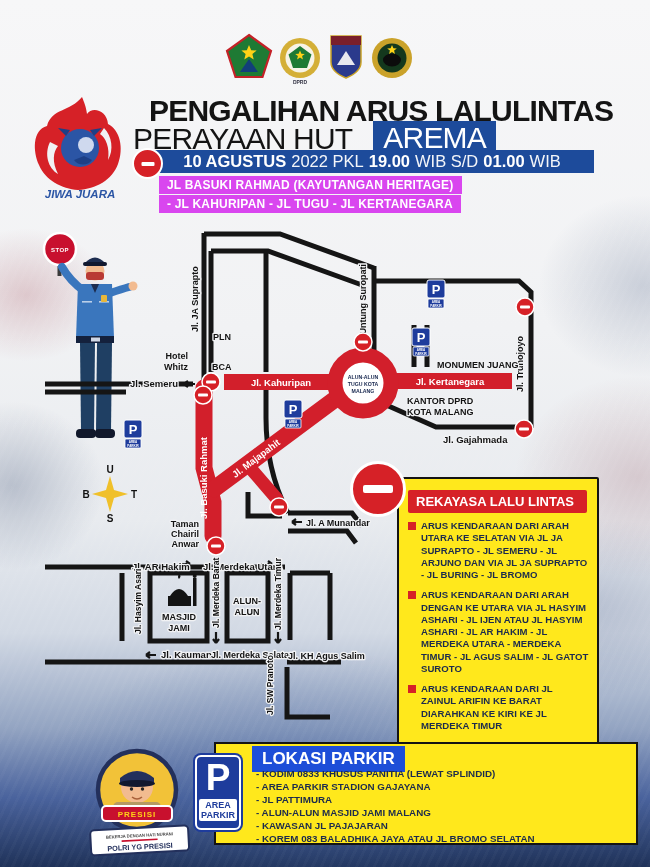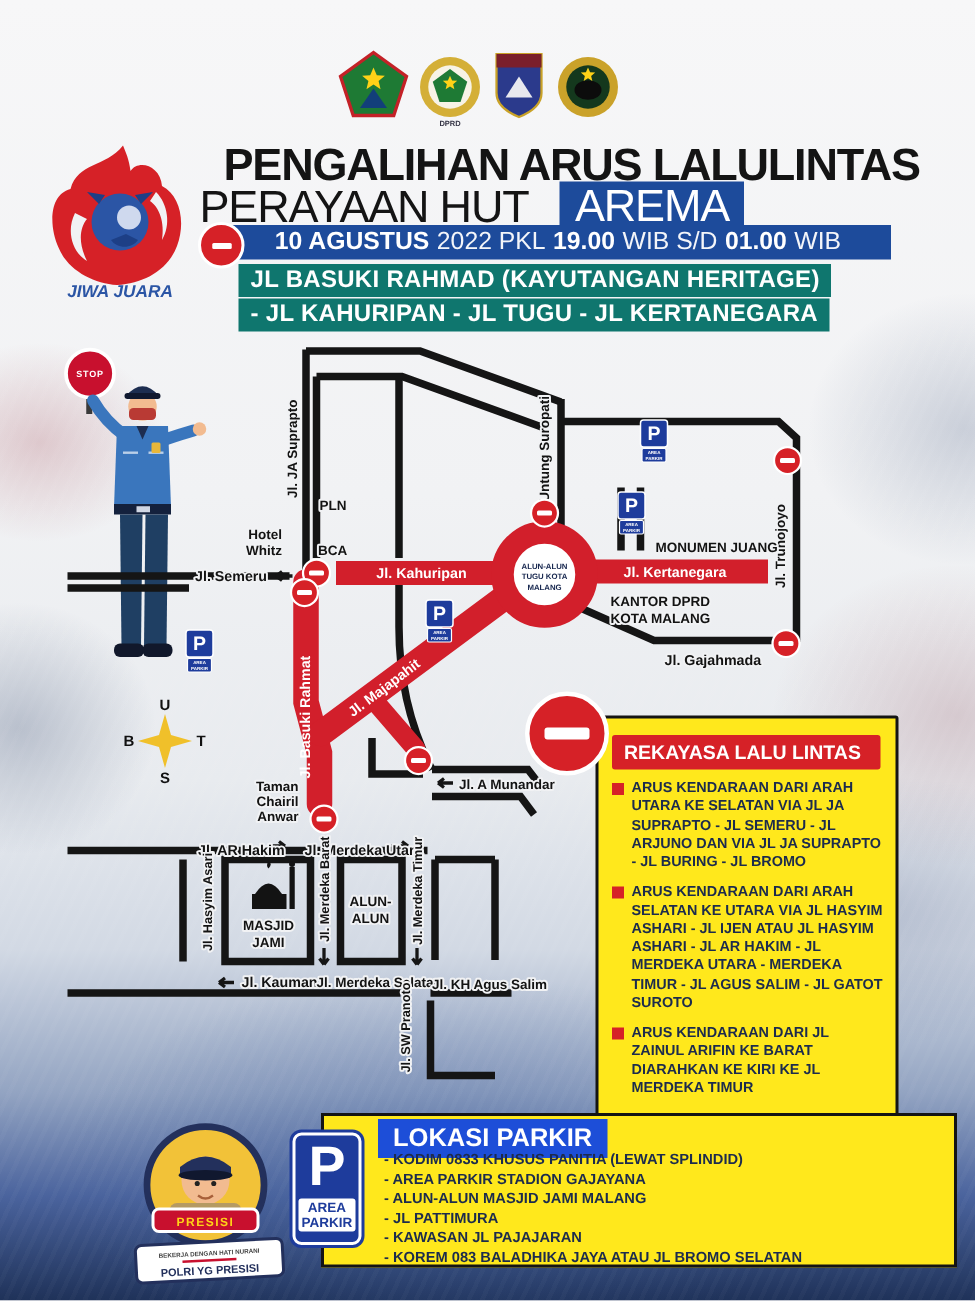--- a/index.html
+++ b/index.html
@@ -21,21 +21,21 @@
   .title1{left:149px;top:94px;font-size:30px;font-weight:800;letter-spacing:-.8px;color:#141414;white-space:nowrap;}
   .title2{left:133px;top:121px;font-size:30px;font-weight:400;letter-spacing:-.8px;color:#141414;white-space:nowrap;display:flex;align-items:center;gap:13px;}
   .title2 .hl{display:inline-block;background:#1d4b9b;color:#fff;padding:0 10px 2px 10px;margin-left:8px;}
   .banner-date{left:150px;top:150px;width:444px;height:23px;background:#1d4b9b;color:#fff;
     display:flex;align-items:center;justify-content:center;gap:5px;font-size:16.5px;white-space:nowrap;}
   .banner-date .b{font-weight:800;} .banner-date .r{font-weight:400;opacity:.95;}
   .minus-sm{left:132px;top:148px;width:27px;height:27px;border-radius:50%;background:#d62127;border:2px solid #fff;z-index:3;}
   .minus-sm i,.big-minus i{position:absolute;left:50%;top:50%;transform:translate(-50%,-50%);background:#fff;display:block;}
   .minus-sm i{width:13px;height:4px;border-radius:1px;}
   .street-banners{left:159px;top:176px;display:flex;flex-direction:column;align-items:flex-start;gap:1px;}
-  .rb{background:#0f766e;color:#fff;font-size:16px;font-weight:800;letter-spacing:.2px;padding:2px 8px;white-space:nowrap;}
+  .rb{background:#d946ef;color:#fff;font-size:12px;font-weight:800;letter-spacing:.2px;padding:2px 8px;white-space:nowrap;}
   
   .rekayasa{left:397px;top:477px;width:202px;height:278px;background:#ffe81c;border:2px solid #141414;border-radius:2px;box-sizing:border-box;}
   .rk-title{margin:11px 10px 7px 9px;background:#d62127;color:#fff;font-size:13px;font-weight:800;padding:4px 8px;border-radius:2px;white-space:nowrap;}
   .rk-items{padding:0 7px 0 9px;}
   .rk-item{display:flex;gap:5px;margin-bottom:8px;}
   .sq{width:8px;height:8px;background:#d62127;margin-top:2px;flex:0 0 auto;}
   .rk-text{font-size:9.6px;line-height:1.28;color:#1c2b4d;}
   .rk-text .b{font-weight:800;} .rk-text .r{font-weight:600;text-align:center;}
   .big-minus{left:350px;top:461px;width:56px;height:56px;border-radius:50%;background:#d62127;border:3px solid #fff;z-index:3;box-sizing:border-box;}
   .big-minus i{width:30px;height:8px;border-radius:2px;}
@@ -339,21 +339,21 @@
 
   <div class="layer rekayasa">
     <div class="rk-title">REKAYASA LALU LINTAS</div>
     <div class="rk-items">
       <div class="rk-item">
         <span class="sq"></span>
         <div class="rk-text"><span class="b">ARUS KENDARAAN DARI ARAH UTARA KE SELATAN</span><span class="r"> VIA JL JA SUPRAPTO - JL SEMERU - JL ARJUNO DAN VIA JL JA SUPRAPTO - JL BURING - JL BROMO</span></div>
       </div>
       <div class="rk-item">
         <span class="sq"></span>
-        <div class="rk-text"><span class="b">ARUS KENDARAAN DARI ARAH SELATAN KE UTARA</span><span class="r"> VIA JL HASYIM ASHARI - JL IJEN ATAU JL HASYIM ASHARI - JL AR HAKIM - JL MERDEKA UTARA - MERDEKA TIMUR - JL AGUS SALIM - JL GATOT SUROTO</span></div>
+        <div class="rk-text"><span class="b">ARUS KENDARAAN DARI ARAH DENGAN KE UTARA</span><span class="r"> VIA JL HASYIM ASHARI - JL IJEN ATAU JL HASYIM ASHARI - JL AR HAKIM - JL MERDEKA UTARA - MERDEKA TIMUR - JL AGUS SALIM - JL GATOT SUROTO</span></div>
       </div>
       <div class="rk-item">
         <span class="sq"></span>
         <div class="rk-text"><span class="b">ARUS KENDARAAN DARI JL ZAINUL ARIFIN KE BARAT</span><span class="r"> DIARAHKAN KE KIRI KE JL MERDEKA TIMUR</span></div>
       </div>
     </div>
   </div>
   <div class="layer big-minus">
       <i></i>
     </div>
@@ -363,19 +363,19 @@
       <div class="pl">P</div>
       <div class="pb">
         <div>AREA</div>
         <div>PARKIR</div>
       </div>
     </div>
     <div class="pk-title">LOKASI PARKIR</div>
     <ul class="pk-list">
       <li>- KODIM 0833 KHUSUS PANITIA (LEWAT SPLINDID)</li>
       <li>- AREA PARKIR STADION GAJAYANA</li>
+      <li>- JL PATTIMURA</li>
       <li>- ALUN-ALUN MASJID JAMI MALANG</li>
-      <li>- JL PATTIMURA</li>
       <li>- KAWASAN JL PAJAJARAN</li>
       <li>- KOREM 083 BALADHIKA JAYA ATAU JL BROMO SELATAN</li>
     </ul>
   </div>
 </div>
 
 </body></html>

